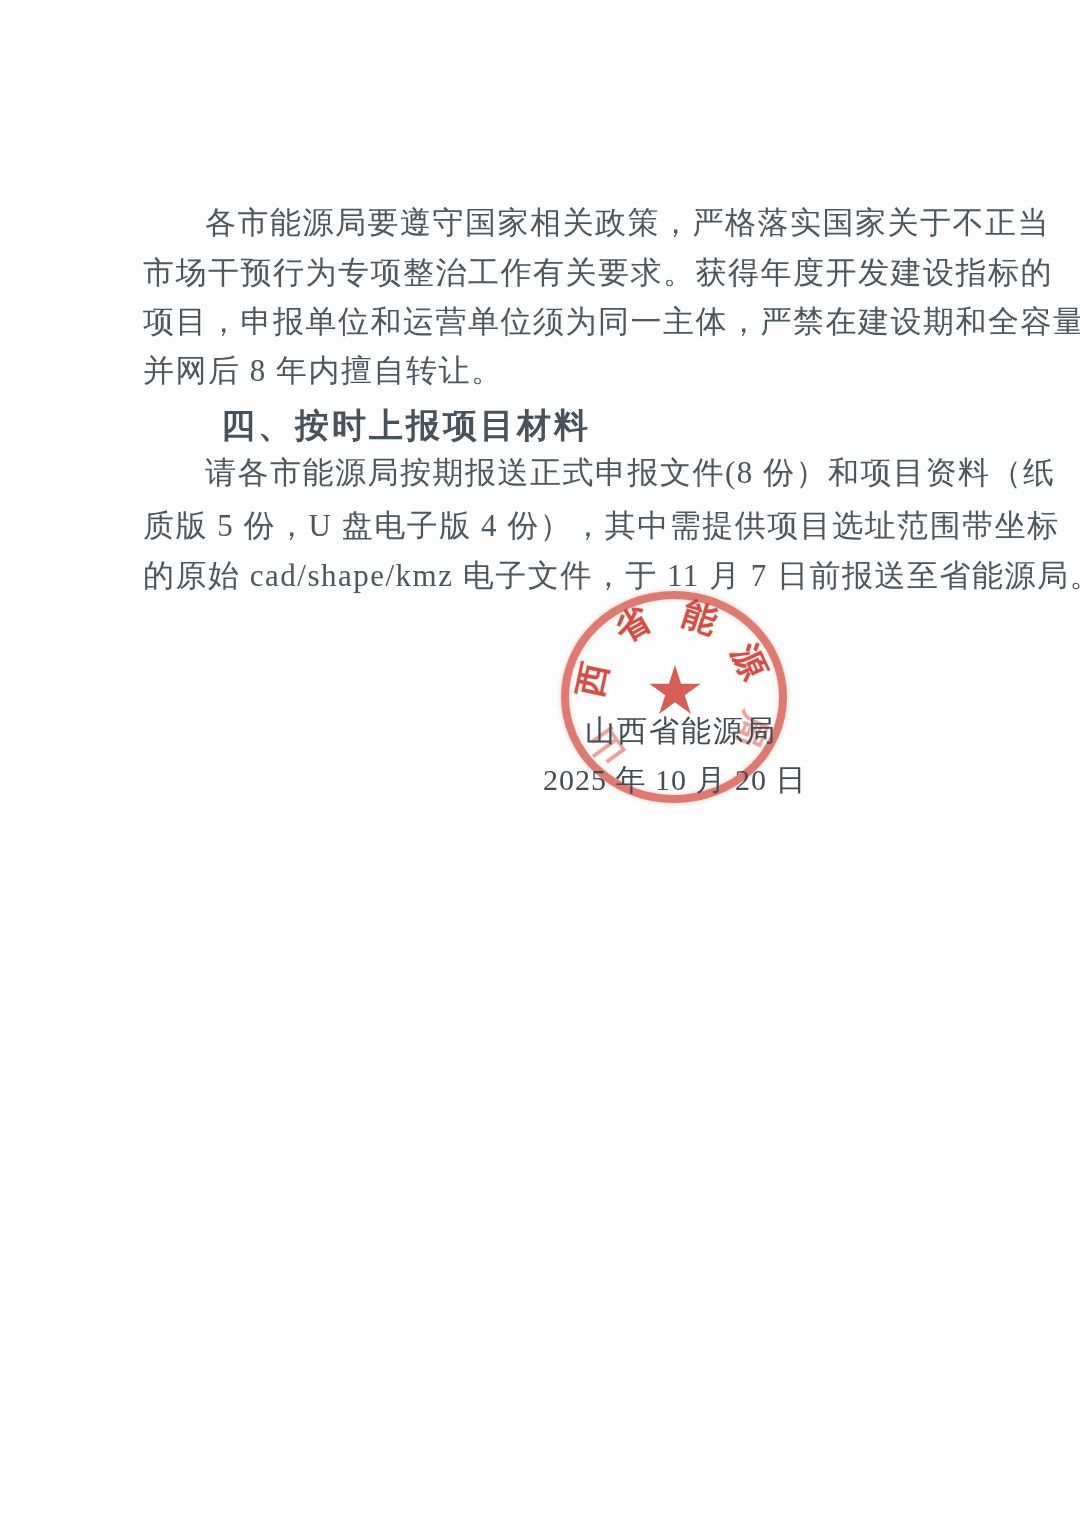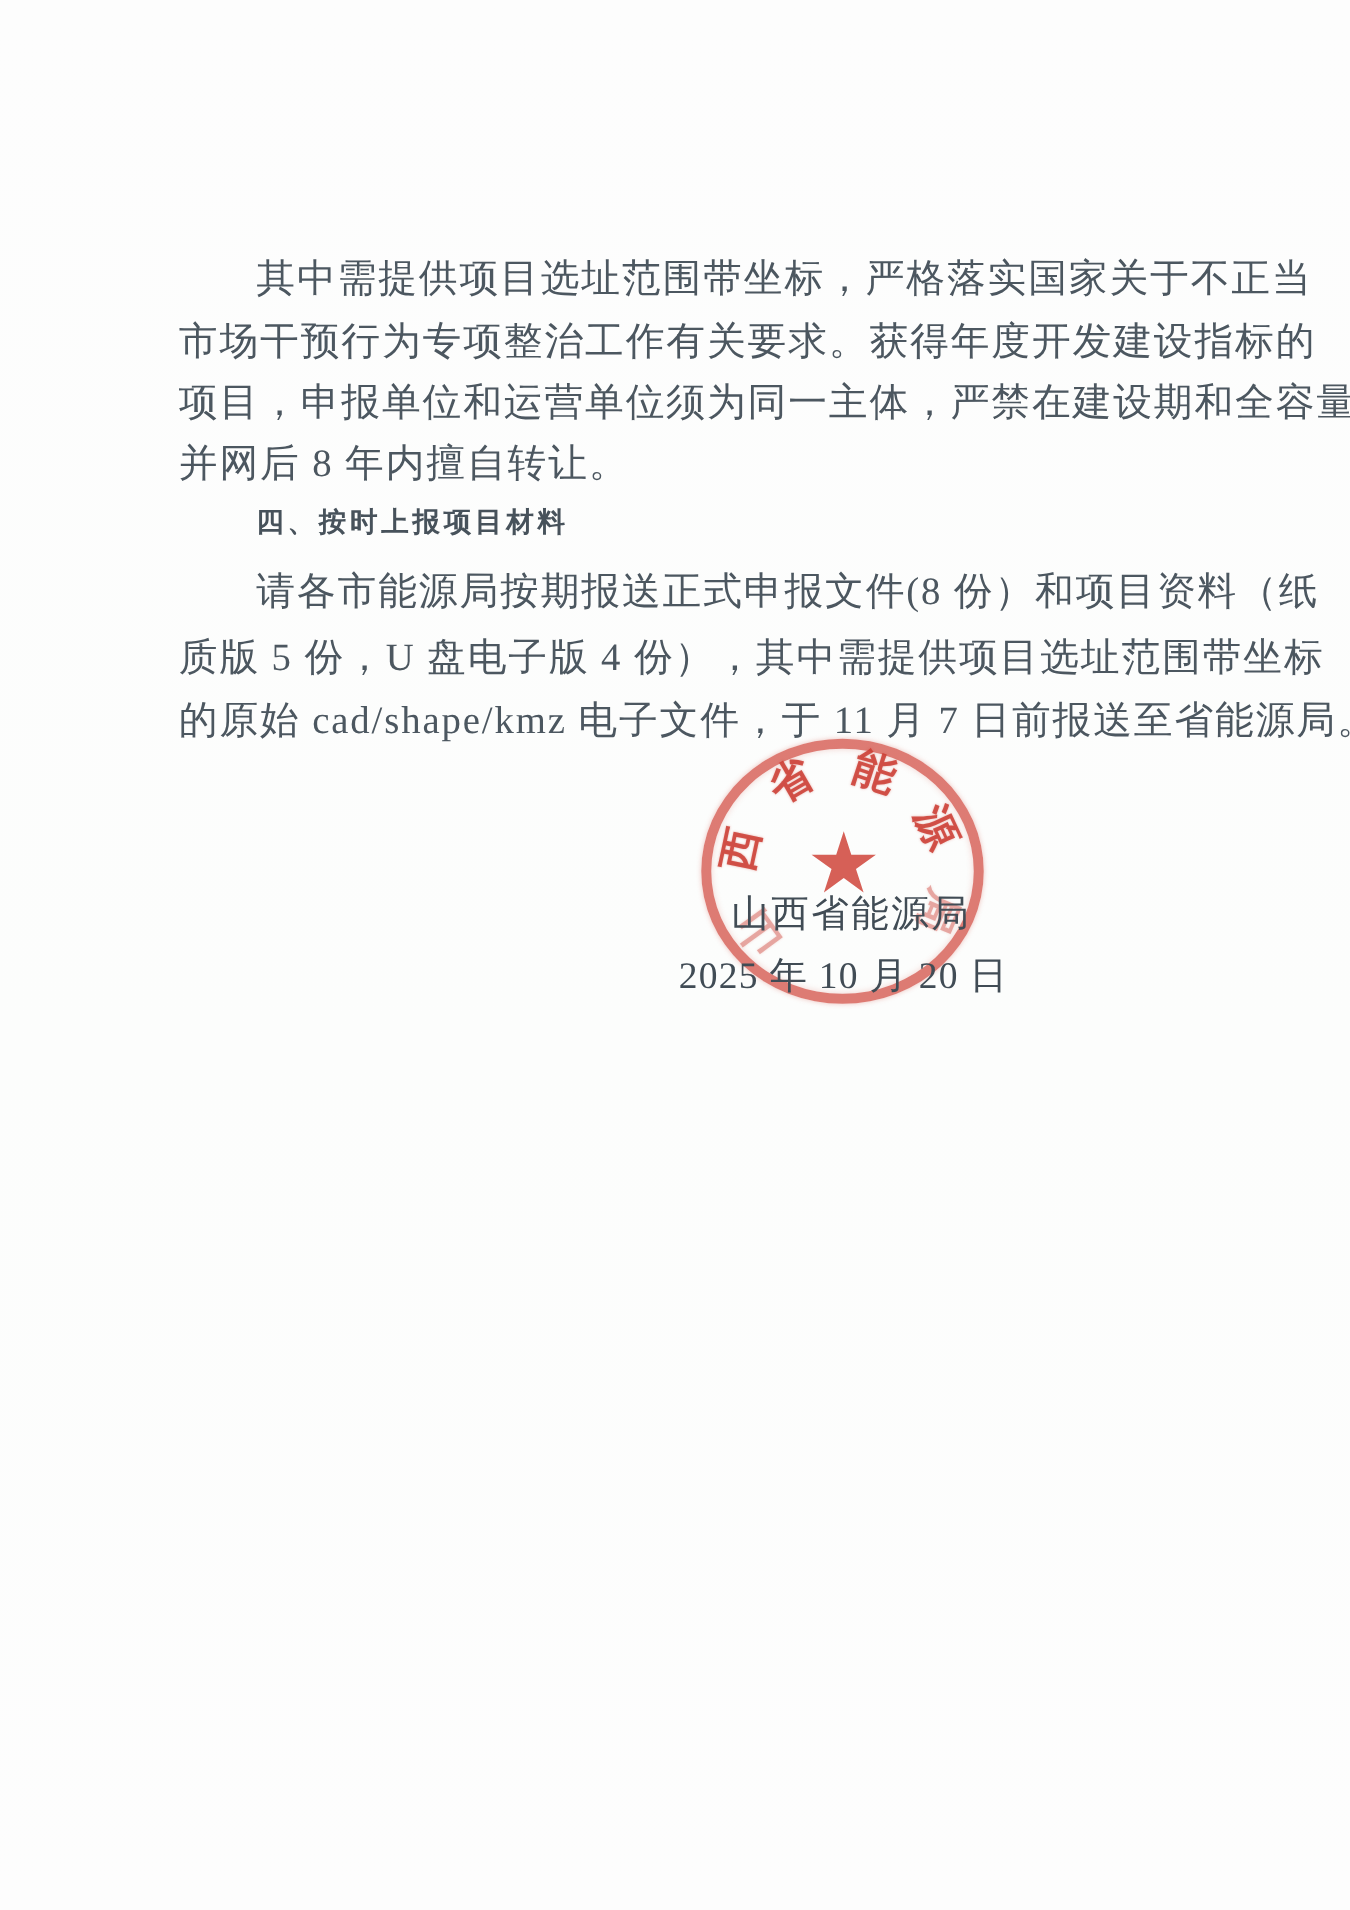--- a/index.html
+++ b/index.html
@@ -23,25 +23,25 @@
     line-height: 42px;
     color: #4c5760;
     letter-spacing: 1.5px;
     white-space: nowrap;
   }
   .indent {
     text-indent: 62px;
   }
   .heading {
     position: absolute;
-    left: 205px;
+    left: 221px;
     top: 403px;
     font-family: "Liberation Sans", "DejaVu Sans", sans-serif;
     font-weight: bold;
-    font-size: 22px;
+    font-size: 34px;
     color: #47525b;
     letter-spacing: 3px;
     white-space: nowrap;
   }
   .signature {
     position: absolute;
     left: 556px;
     top: 711px;
     width: 250px;
     text-align: center;
@@ -94,21 +94,21 @@
     width: 54px;
     height: 56px;
     z-index: 1;
   }
 </style>
 </head>
 <body>
 
 <div class="page">
 
-  <div class="bline indent" style="top:202px">其中需提供项目选址范围带坐标，严格落实国家关于不正当</div>
+  <div class="bline indent" style="top:202px">各市能源局要遵守国家相关政策，严格落实国家关于不正当</div>
   <div class="bline" style="top:301px">项目，申报单位和运营单位须为同一主体，严禁在建设期和全容量</div>
   <div class="bline" style="top:252px">市场干预行为专项整治工作有关要求。获得年度开发建设指标的</div>
   <div class="bline" style="top:350px">并网后 8 年内擅自转让。</div>
 
   <div class="heading">四、按时上报项目材料</div>
 
   <div class="bline indent" style="top:452px">请各市能源局按期报送正式申报文件(8 份）和项目资料（纸</div>
   <div class="bline" style="top:505px">质版 5 份，U 盘电子版 4 份），其中需提供项目选址范围带坐标</div>
   <div class="bline" style="top:555px">的原始 cad/shape/kmz 电子文件，于 11 月 7 日前报送至省能源局。</div>
 

